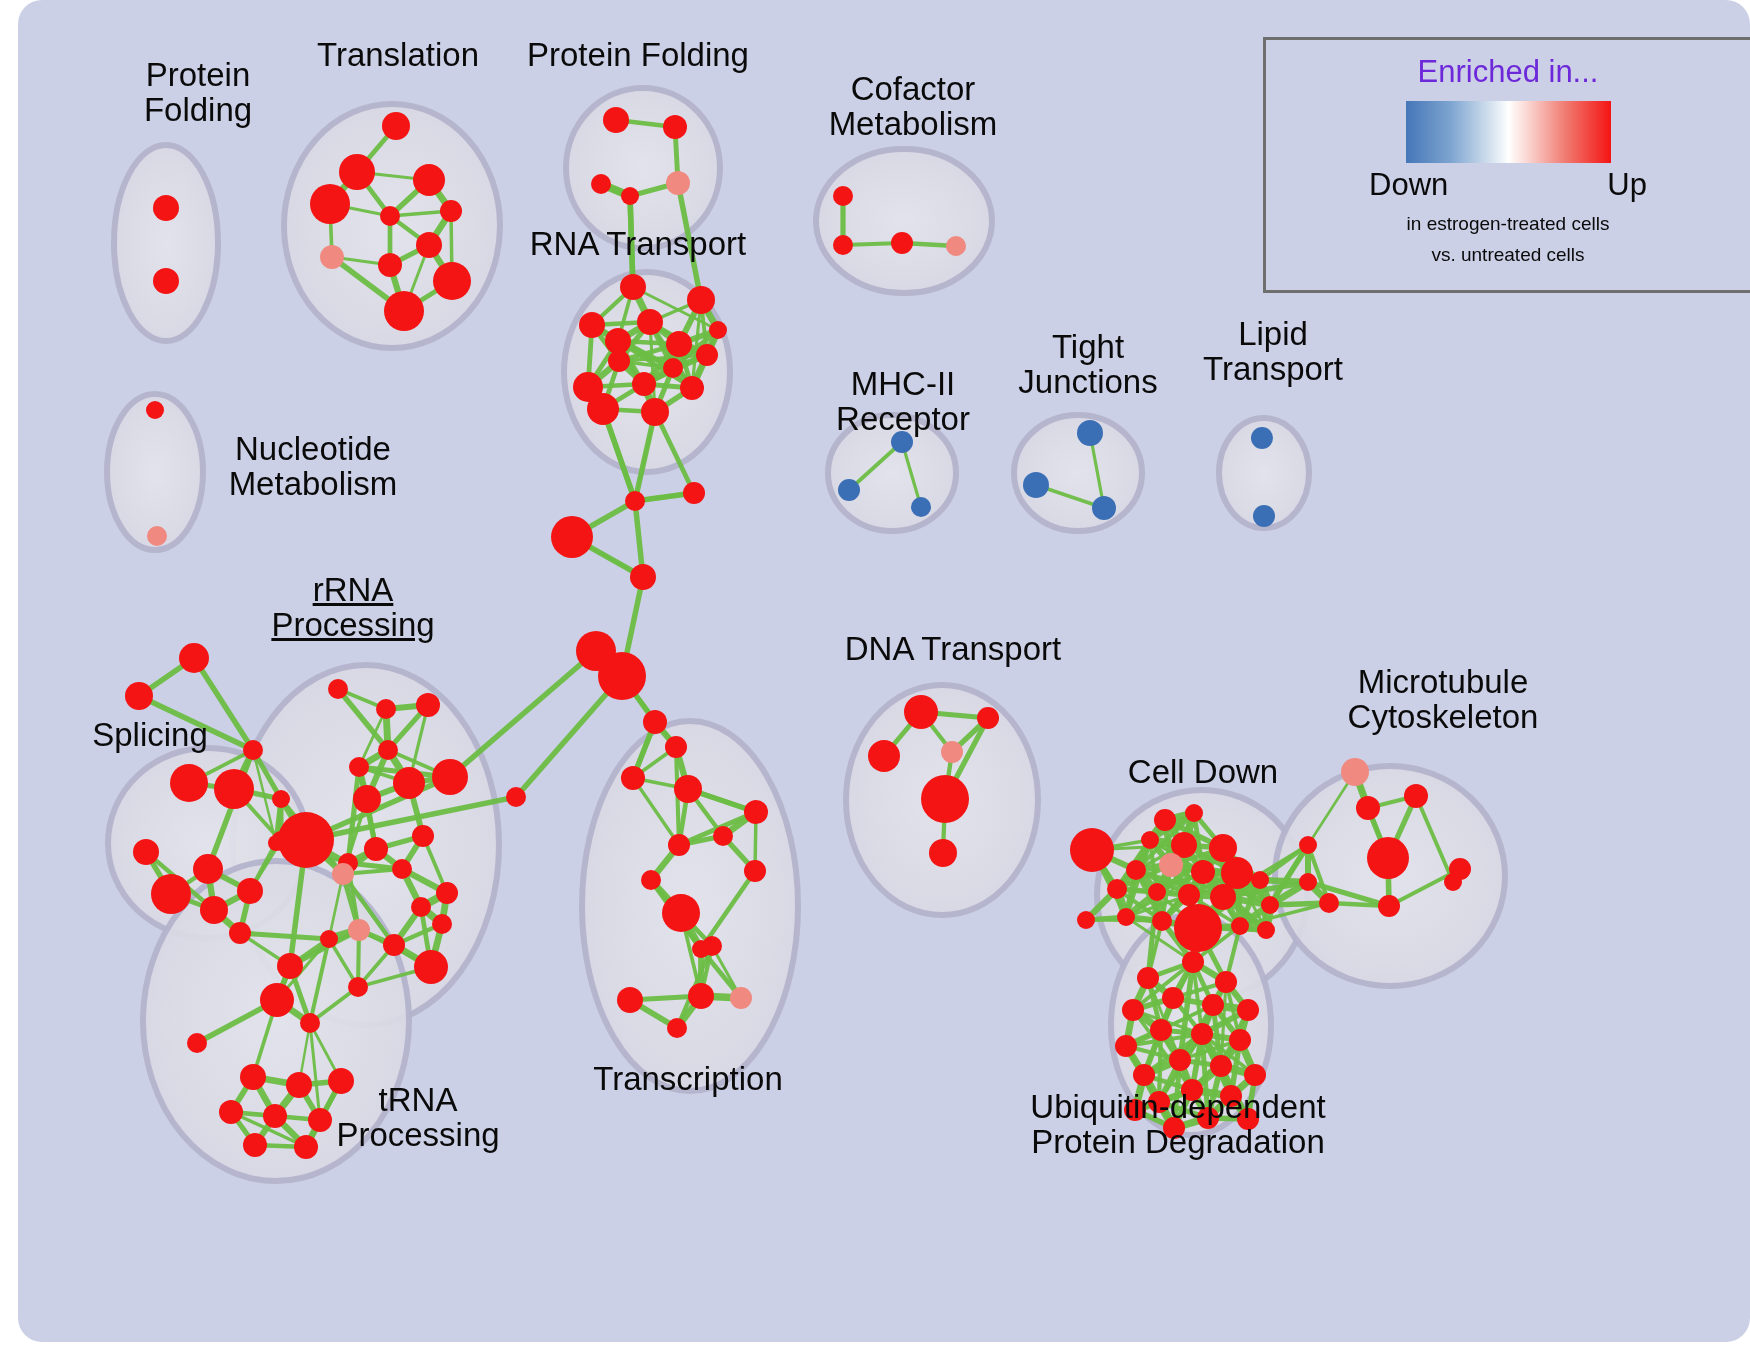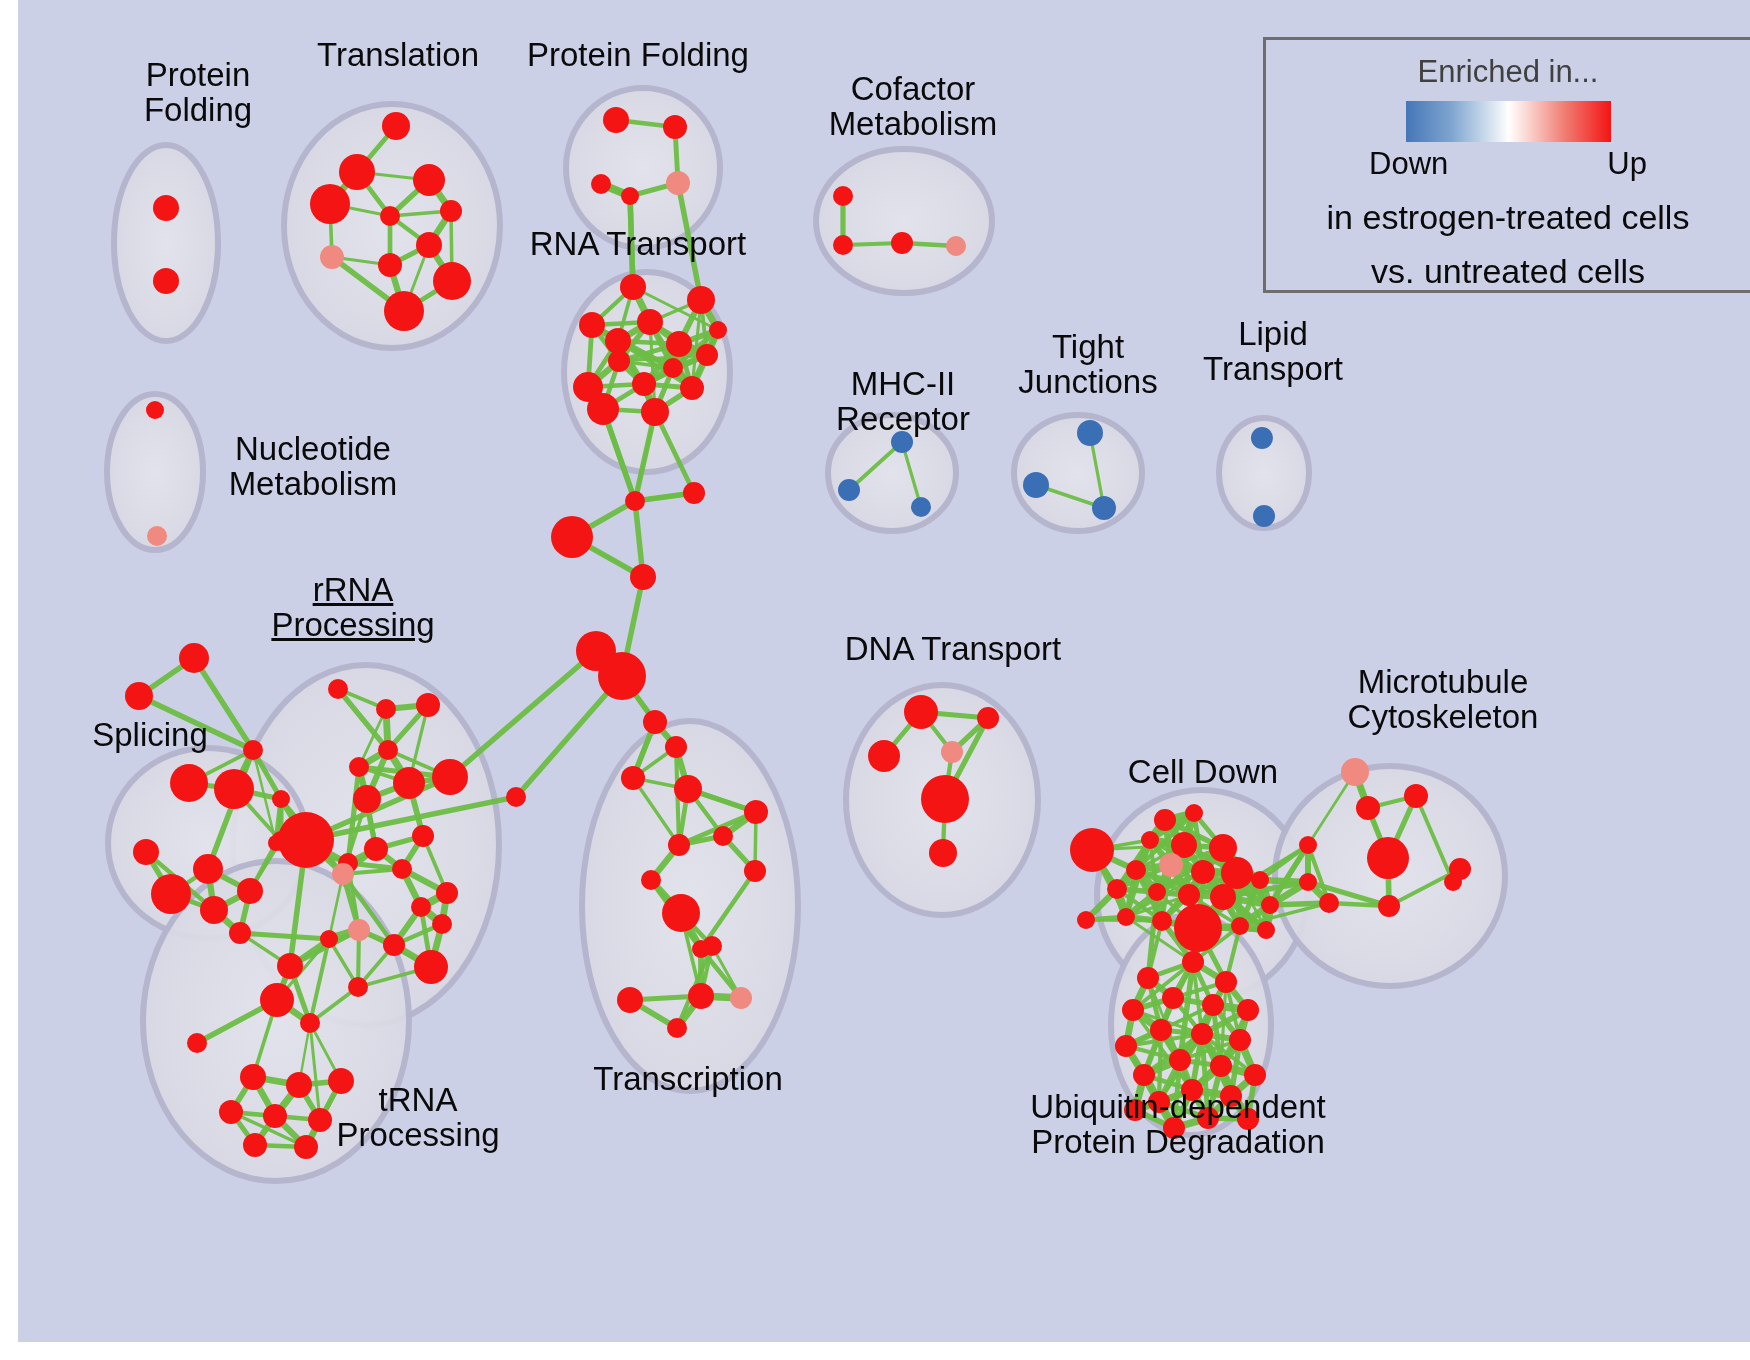--- a/index.html
+++ b/index.html
@@ -1,29 +1,29 @@
 <!DOCTYPE html>
 <html><head>
 <meta charset="utf-8">
 <style>
   html,body{margin:0;padding:0;background:#ffffff;}
   #stage{position:relative;width:1750px;height:1360px;background:#ffffff;overflow:hidden;
          font-family:"Liberation Sans",sans-serif;}
-  #canvas{position:absolute;left:18px;top:0px;width:1732px;height:1342px;background:#ccd0e6;}
+  #canvas{position:absolute;left:18px;top:0px;width:1732px;height:1342px;background:#ccd0e6;border-radius:24px;}
   svg#net{position:absolute;left:0;top:0;width:1732px;height:1342px;display:block;}
   .clabel{position:absolute;color:#0a0a0a;font-family:"Liberation Sans",sans-serif;
           font-size:33px;line-height:1.06;font-weight:400;white-space:pre;text-align:center;}
   #legend{position:absolute;border:3px solid #6e6e6e;background:#ccd0e6;
           box-sizing:border-box;display:flex;flex-direction:column;align-items:center;}
-  #legend .ltitle{font-size:31px;color:#404040;margin-top:14px;}
+  #legend .ltitle{font-size:31px;color:#6d28d9;margin-top:14px;}
   #legend .bar{width:205px;height:62px;margin-top:11px;
      background:linear-gradient(to right,#4576b8 0%,#7ea5d0 22%,#d8e4f0 42%,#ffffff 50%,
      #fbdcd8 58%,#f07a70 78%,#f41414 100%);}
   #legend .ends{width:278px;display:flex;justify-content:space-between;margin-top:4px;font-size:31px;color:#0a0a0a;}
-  #legend .sub{font-size:34px;color:#0a0a0a;margin-top:16px;text-align:center;line-height:1.12;}
+  #legend .sub{font-size:19px;color:#0a0a0a;margin-top:10px;text-align:center;line-height:1.12;}
 </style>
 </head>
 <body>
 
 <div id="stage">
   <div id="canvas">
 
     <svg id="net" viewBox="0 0 1732 1342">
         <g>
           <ellipse cx="148" cy="243" rx="52" ry="98" fill="url(#ellg)" fill-opacity="0.92" stroke="#b3b3cc" stroke-width="6" stroke-opacity="0.95"></ellipse>

